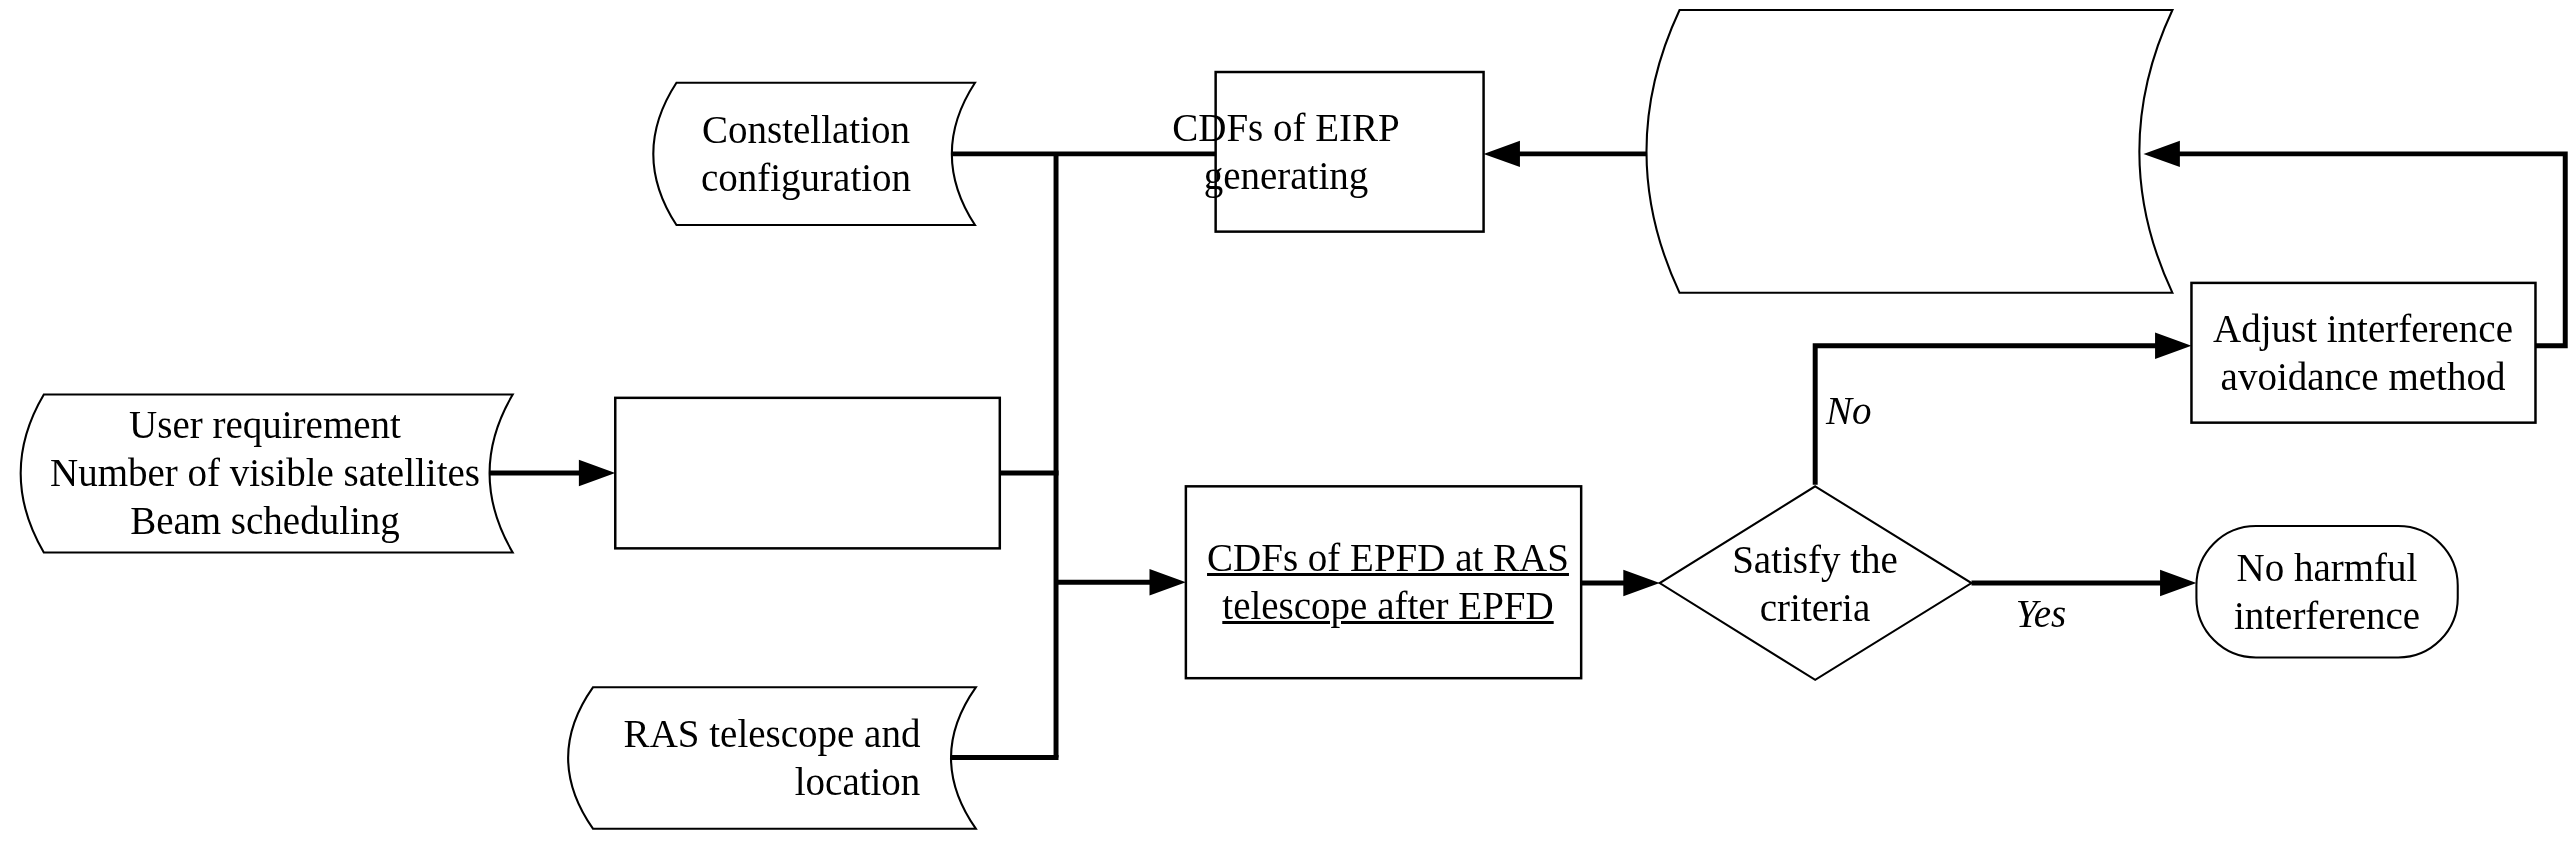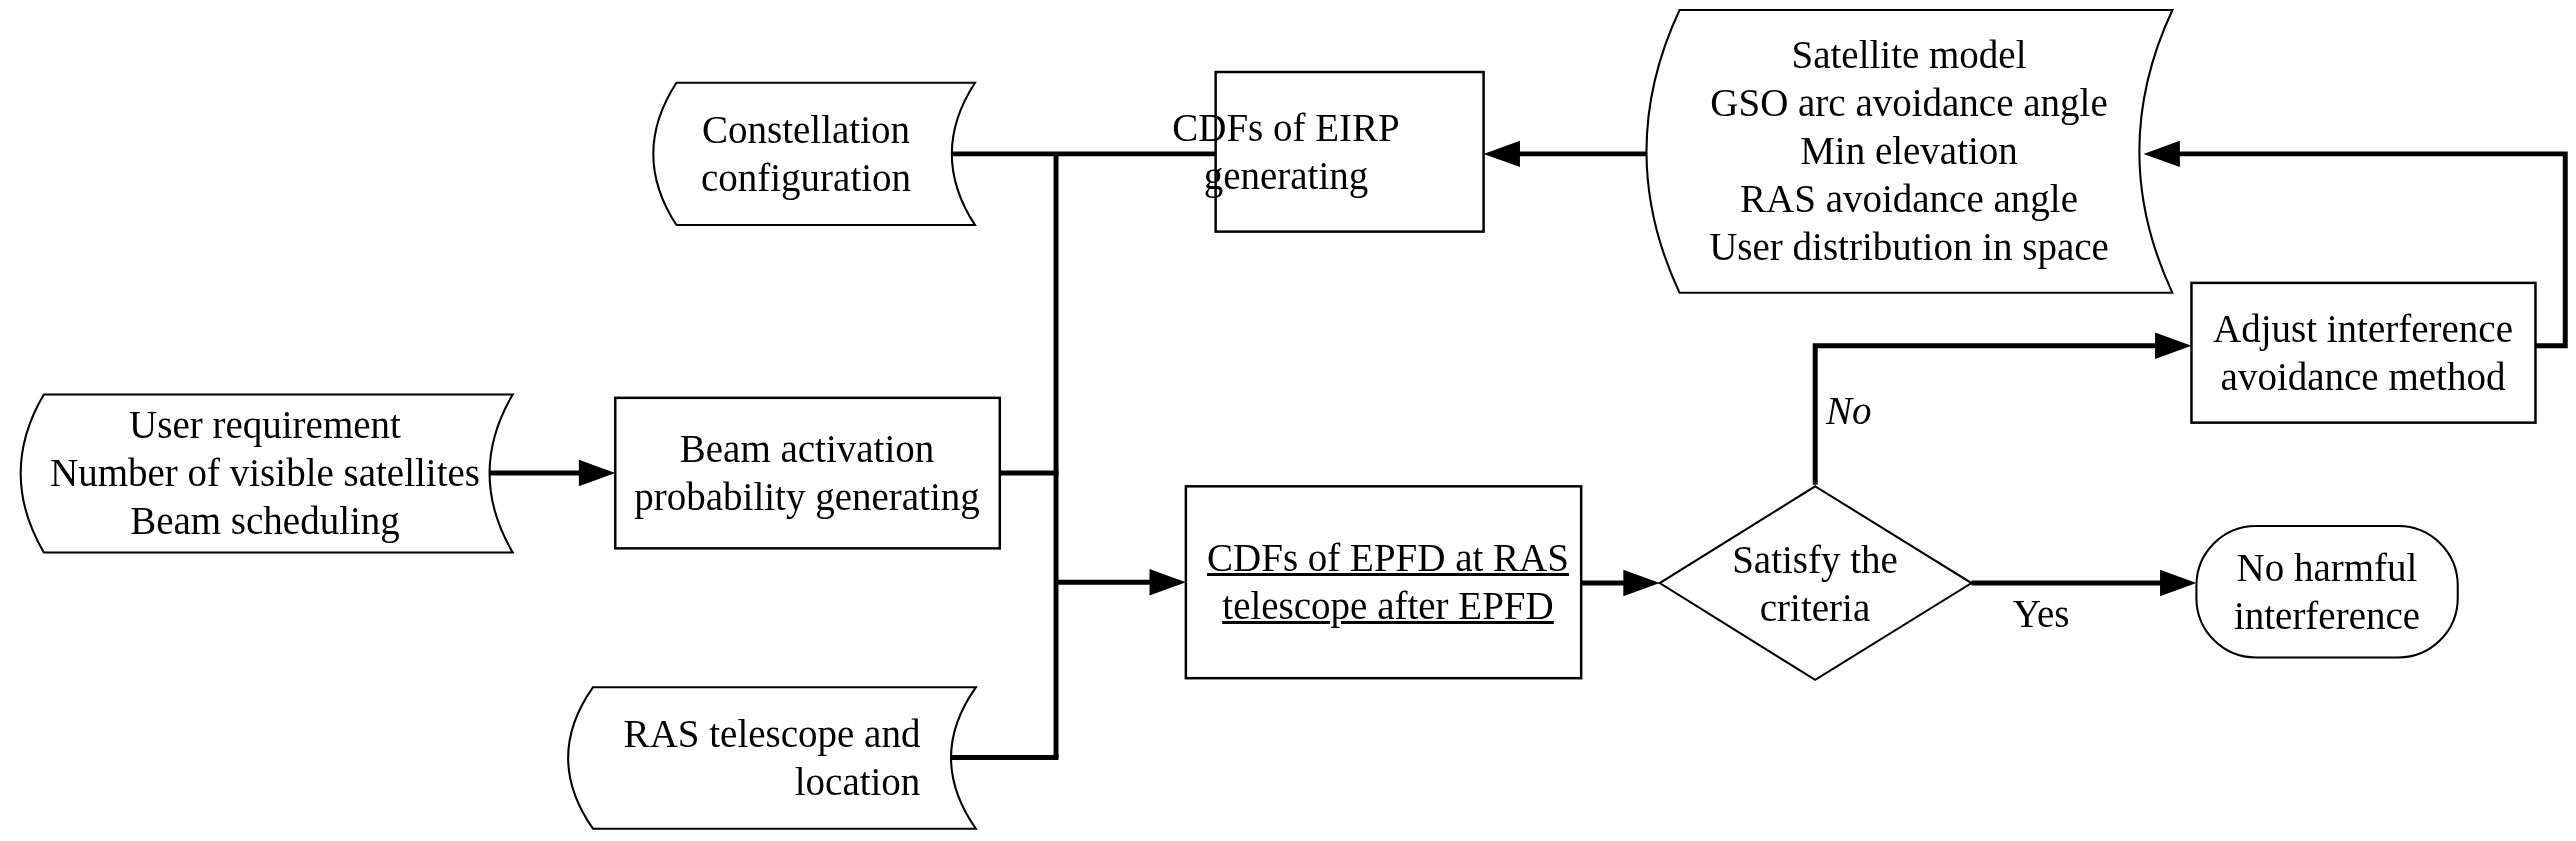--- a/index.html
+++ b/index.html
@@ -103,37 +103,26 @@
     <div>User requirement</div>
     <div>Number of visible satellites</div>
     <div>Beam scheduling</div>
   </div>
 
   <div class="node-label" style="left:806px; top:154px;">
     <div>Constellation</div>
     <div>configuration</div>
   </div>
 
-  <div class="node-label" style="left:807px; top:473px;">
-    <div>Beam activation</div>
-    <div>probability generating</div>
-  </div>
 
   <div class="node-label" style="left:1286px; top:152px;">
     <div>CDFs of EIRP</div>
     <div>generating</div>
   </div>
 
-  <div class="node-label" style="left:1909px; top:151px;">
-    <div>Satellite model</div>
-    <div>GSO arc avoidance angle</div>
-    <div>Min elevation</div>
-    <div>RAS avoidance angle</div>
-    <div>User distribution in space</div>
-  </div>
 
   <div class="node-label" style="left:2363px; top:353px;">
     <div>Adjust interference</div>
     <div>avoidance method</div>
   </div>
 
   <div class="node-label" style="left:1388px; top:582px;text-decoration:underline;">
     <div>CDFs of EPFD at RAS</div>
     <div>telescope after EPFD</div>
   </div>
@@ -147,16 +136,16 @@
     <div>No harmful</div>
     <div>interference</div>
   </div>
 
   <div class="node-label" style="left:772px; top:758px;text-align:right;">
     <div>RAS telescope and</div>
     <div>location</div>
   </div>
 
   <div class="edge-label left" style="left:1826px; top:411px;">No</div>
-  <div class="edge-label center" style="left:2041px; top:614px;">Yes</div>
+  <div class="edge-label center" style="left:2041px; top:614px;font-style:italic;">Yes</div>
 
 </div>
 
 
 </body></html>

